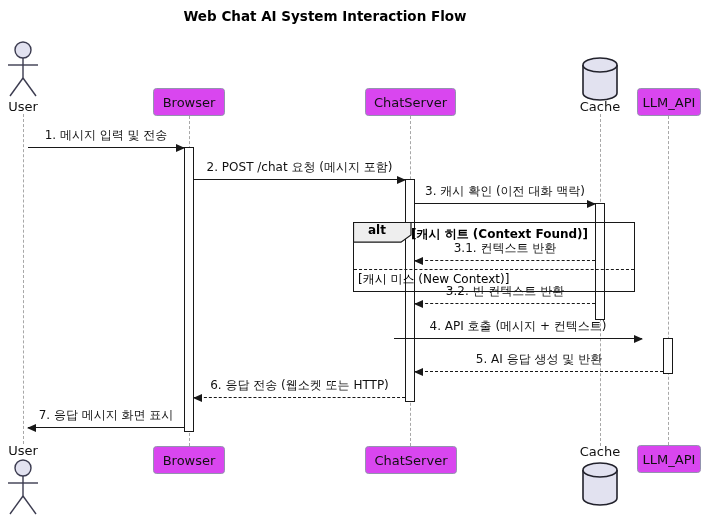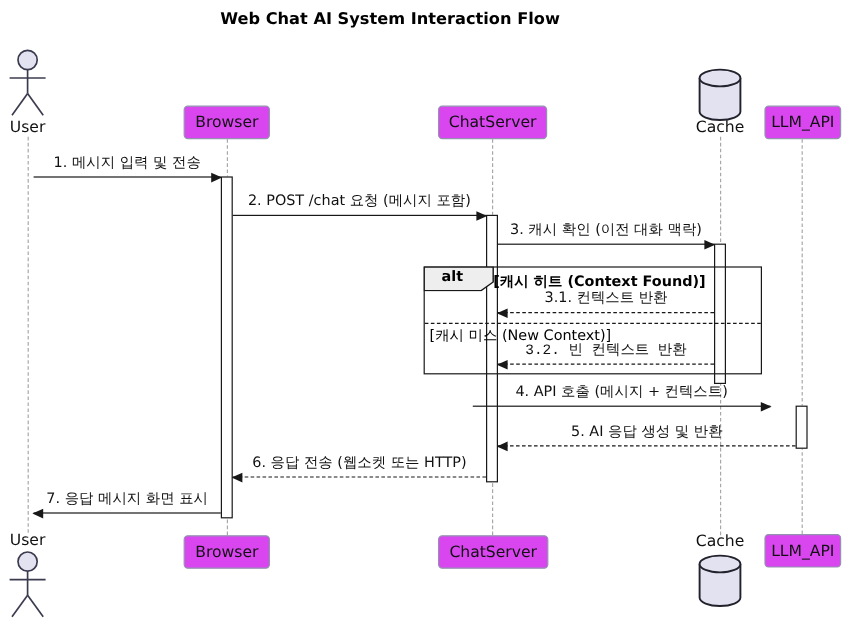--- a/index.html
+++ b/index.html
@@ -107,39 +107,39 @@
     <div class="line solid"></div>
     <div class="ah right"></div>
   </div>
 
   <div class="message" style="left:415px;top:186px;width:180px;">
     <div class="lbl">3. 캐시 확인 (이전 대화 맥락)</div>
     <div class="line solid"></div>
     <div class="ah right"></div>
   </div>
 
-  <div class="altframe" style="left:353px;top:222px;width:282px;height:90px;">
+  <div class="altframe" style="left:353px;top:222px;width:282px;height:70px;">
     <div class="alt-tab">
       <svg width="59" height="21" viewBox="0 0 59 21">
         <path d="M0.5,0.5 H58 V13 L48,20.2 H0.5 Z" fill="#EEEEEE" stroke="#181818" stroke-width="1.2"></path>
       </svg>
       <span>alt</span>
     </div>
     <div class="alt-cond1">[캐시 히트 (Context Found)]</div>
     <div class="alt-else"></div>
     <div class="alt-cond2">[캐시 미스 (New Context)]</div>
   </div>
 
   <div class="message" style="left:415px;top:243px;width:180px;">
     <div class="lbl">3.1. 컨텍스트 반환</div>
     <div class="line dashed"></div>
     <div class="ah left"></div>
   </div>
 
-  <div class="message" style="left:415px;top:286px;width:180px;font-family:Liberation Mono, monospace;">
+  <div class="message" style="left:415px;top:286px;width:180px;">
     <div class="lbl">3.2. 빈 컨텍스트 반환</div>
     <div class="line dashed"></div>
     <div class="ah left"></div>
   </div>
 
   <div class="message" style="left:394px;top:321px;width:248px;">
     <div class="lbl">4. API 호출 (메시지 + 컨텍스트)</div>
     <div class="line solid"></div>
     <div class="ah right"></div>
   </div>

